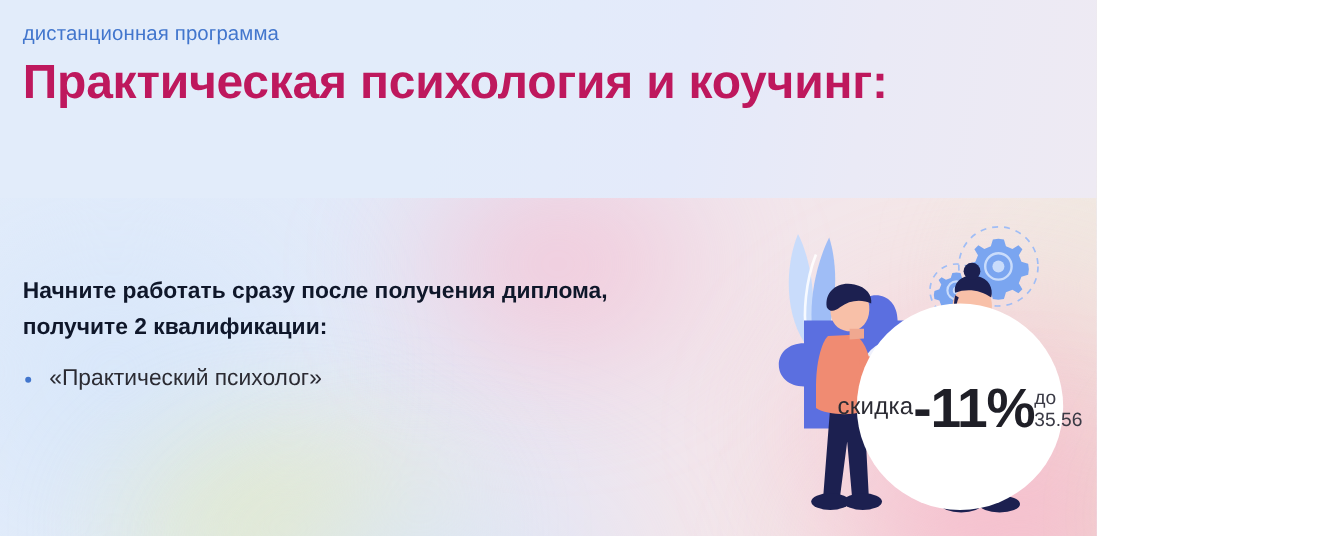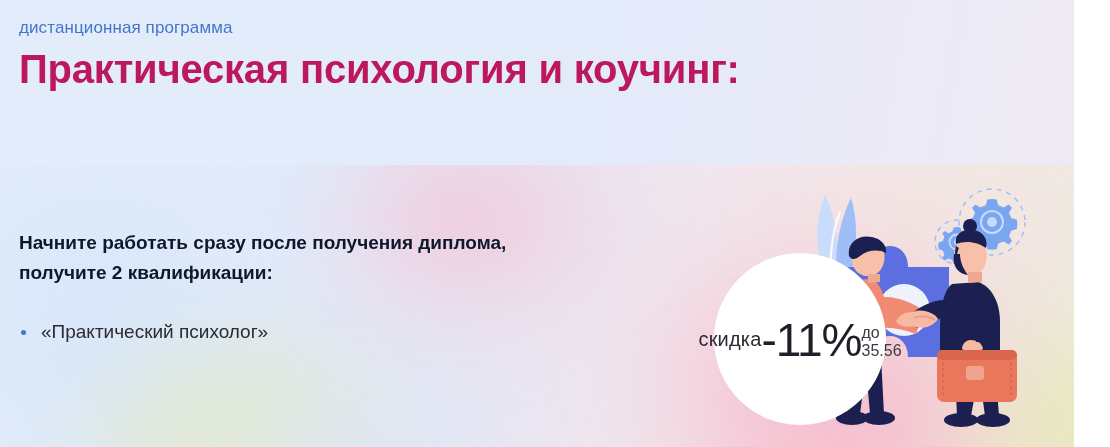--- a/index.html
+++ b/index.html
@@ -7,21 +7,21 @@
     margin: 0;
     padding: 0;
   }
   body {
     font-family: "Liberation Sans", sans-serif;
     background: #ffffff;
   }
 
   .banner {
     position: relative;
-    width: 1074px;
+    width: 914px;
     height: 447px;
     overflow: hidden;
     background: #e2ecfa;
   }
 
   
   .bg-layer {
     position: absolute;
     inset: 0;
     pointer-events: none;
@@ -125,21 +125,21 @@
     width: 560px;
     margin: 0;
     font-size: 19px;
     line-height: 30px;
     font-weight: 700;
     color: #0f172a;
   }
   .quals {
     position: absolute;
     left: 19px;
-    top: 320px;
+    top: 304px;
     margin: 0;
     padding: 0;
     list-style: none;
   }
   .quals li {
     position: relative;
     padding-left: 22px;
     margin-bottom: 20px;
     font-size: 19px;
     line-height: 24px;
@@ -175,21 +175,21 @@
   .badge-word {
     font-size: 20px;
     line-height: 22px;
     font-weight: 400;
     color: #2b2b33;
     letter-spacing: 0.2px;
   }
   .badge-value {
     font-size: 46px;
     line-height: 50px;
-    font-weight: 400;
+    font-weight: 700;
     color: #1f1f27;
     letter-spacing: -1px;
     margin-top: 2px;
   }
   .badge-until {
     margin-top: 6px;
     font-size: 16px;
     line-height: 18px;
     font-weight: 400;
     color: #3a3a45;

